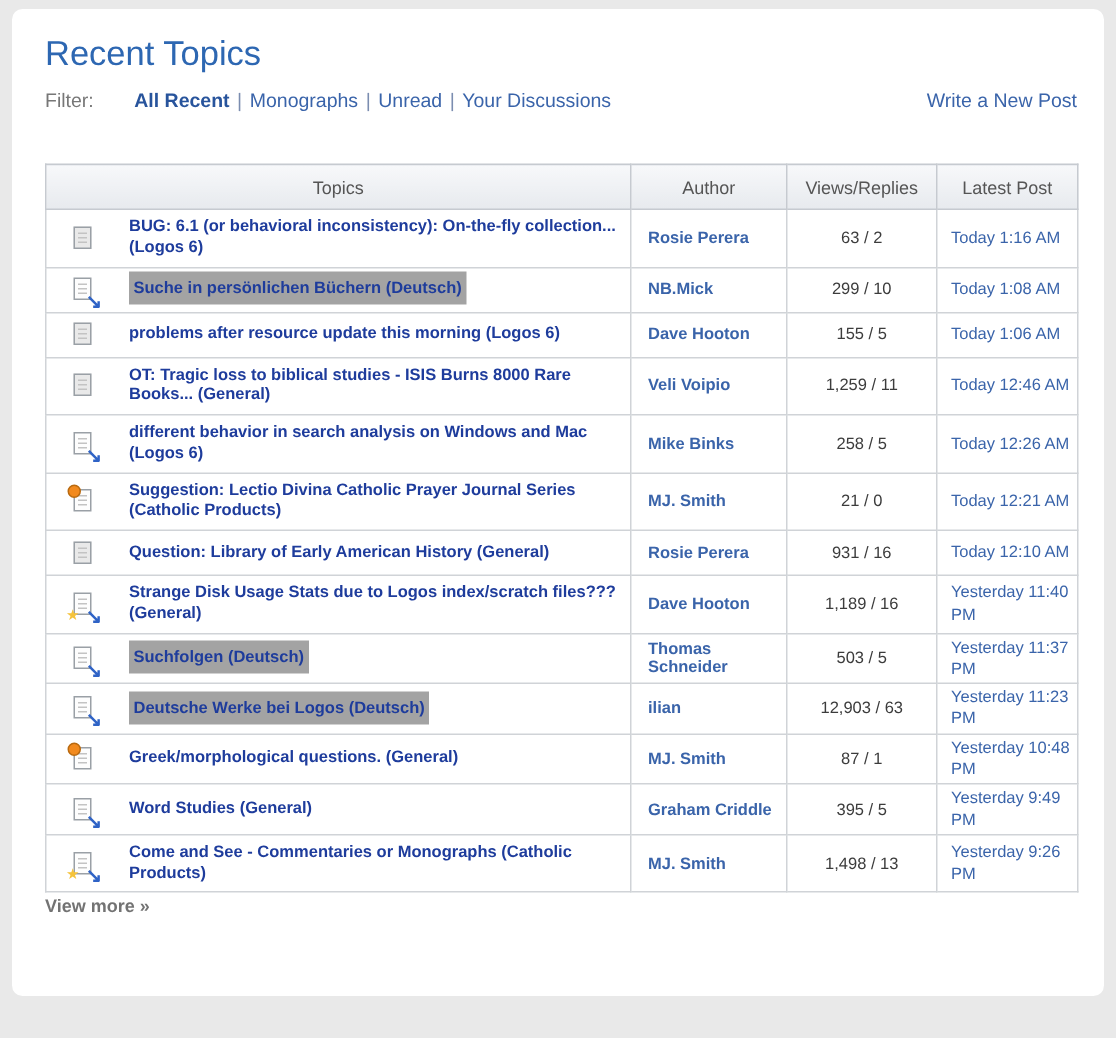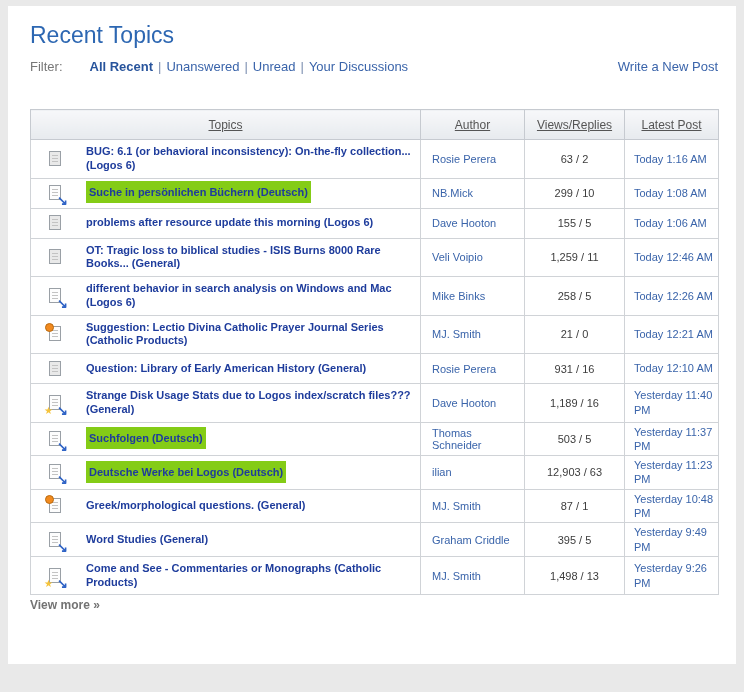--- a/index.html
+++ b/index.html
@@ -11,20 +11,21 @@
   .page {
     position:relative;
     width:744px; height:692px;
     background:#e9e9e9;
     overflow:hidden;
   }
   .content {
     position:absolute; left:8px; top:6px;
     width:728px; height:658px;
     background:#ffffff;
+    border-radius:7px;
   }
   .inner { padding:16px 18px 0 22px; }
 
   h1.title {
     margin:0 0 10px 0;
     font-size:23px;
     font-weight:normal;
     color:#2d67b2;
   }
 
@@ -52,41 +53,40 @@
   }
   table.topics th {
     border:1px solid #c6cad0;
     background:linear-gradient(#f7f8fa,#e7eaee);
     color:#555;
     font-size:12px;
     font-weight:normal;
     height:30px;
     padding:2px 6px;
     text-align:center;
-    text-decoration:underline;
   }
   th.col-topics { width:390px; text-align:left; padding-left:12px; }
   th.col-author { width:104px; }
   th.col-views  { width:100px; }
   th.col-latest { width:94px; }
 
   table.topics td {
     border:1px solid #d0d3d7;
     vertical-align:middle;
     height:30px;
     font-size:11px;
   }
 
   .cell-topic { position:relative; padding:5px 8px 5px 55px; line-height:1.25; }
   .topic-link, .forum-link {
     color:#1e3c9c; font-weight:bold; font-size:11px;
     text-decoration:none; cursor:pointer;
   }
   .ttopic.hl {
-    background:#84cc16;
+    background:#a3a3a3;
     padding:5px 3px;
     -webkit-box-decoration-break:clone;
     box-decoration-break:clone;
   }
 
   
   .ticon {
     position:absolute; left:17px; top:50%;
     width:16px; height:18px;
     transform:translateY(-50%);
@@ -118,21 +118,21 @@
     z-index:2;
   }
   .ticon[data-icon*="announcement"]::before {
     content:"";
     position:absolute; left:-3px; top:-2px;
     width:7px; height:7px; border-radius:50%;
     background:#f28a1e; border:1px solid #b96a10;
     z-index:2;
   }
 
-  .cell-author { padding:2px 4px 2px 11px; }
+  .cell-author { padding:2px 4px 2px 11px;font-weight:bold; }
   .author-link { color:#3a64aa; font-size:11px; text-decoration:none; cursor:pointer; }
   .cell-views  { text-align:center; color:#3c3c3c; }
   .cell-latest { padding:2px 4px 2px 9px; line-height:1.3; }
   .latest-link { color:#3a64aa; font-size:11px; text-decoration:none; cursor:pointer; }
 
   .view-more {
     display:inline-block;
     color:#737373;
     font-weight:bold;
     font-size:12px;
@@ -143,21 +143,21 @@
 </head>
 <body>
 
 <div class="page">
   <div class="content">
     <div class="inner">
 
       <h1 class="title">Recent Topics</h1>
 
       <div class="filter-bar">
-        <span class="filter-label">Filter:</span><a class="flink active">All Recent</a><span class="sep">|</span><a class="flink">Unanswered</a><span class="sep">|</span><a class="flink">Unread</a><span class="sep">|</span><a class="flink">Your Discussions</a>
+        <span class="filter-label">Filter:</span><a class="flink active">All Recent</a><span class="sep">|</span><a class="flink">Monographs</a><span class="sep">|</span><a class="flink">Unread</a><span class="sep">|</span><a class="flink">Your Discussions</a>
         <a class="write-post">Write a New Post</a>
       </div>
 
       <table class="topics">
         <thead>
           <tr>
             <th class="col-topics">Topics</th>
             <th class="col-author">Author</th>
             <th class="col-views">Views/Replies</th>
             <th class="col-latest">Latest Post</th>

